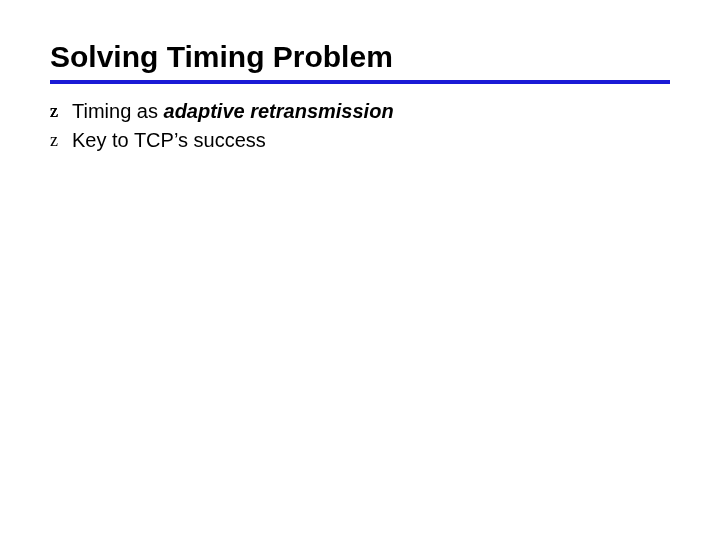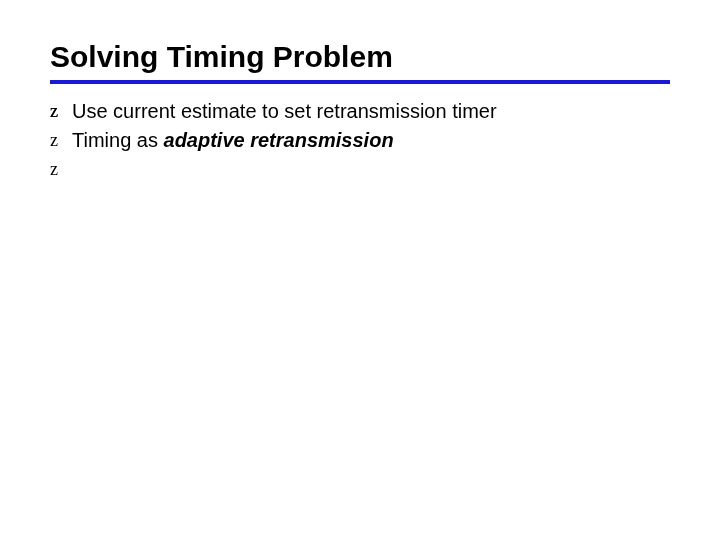--- a/index.html
+++ b/index.html
@@ -63,24 +63,24 @@
 <div class="slide">
   <h1 class="title">Solving Timing Problem</h1>
   <hr class="rule">
   <ul class="bullets">
     <li>
       <span class="bullet-mark">z</span>
       <span class="emph"></span><span></span>
     </li>
     <li>
       <span class="bullet-mark">z</span>
-      <span>Use current estimate to set retransmission timer</span><span class="emph"></span><span></span>
+      <span class="emph"></span><span></span>
     </li>
     <li>
       <span class="bullet-mark">z</span>
       <span>Timing as </span><span class="emph">adaptive retransmission</span><span></span>
     </li>
     <li>
       <span class="bullet-mark">z</span>
-      <span class="emph"></span><span></span>
+      <span>Key to TCP’s success</span><span class="emph"></span><span></span>
     </li>
   </ul>
 </div>
 
 </body></html>

